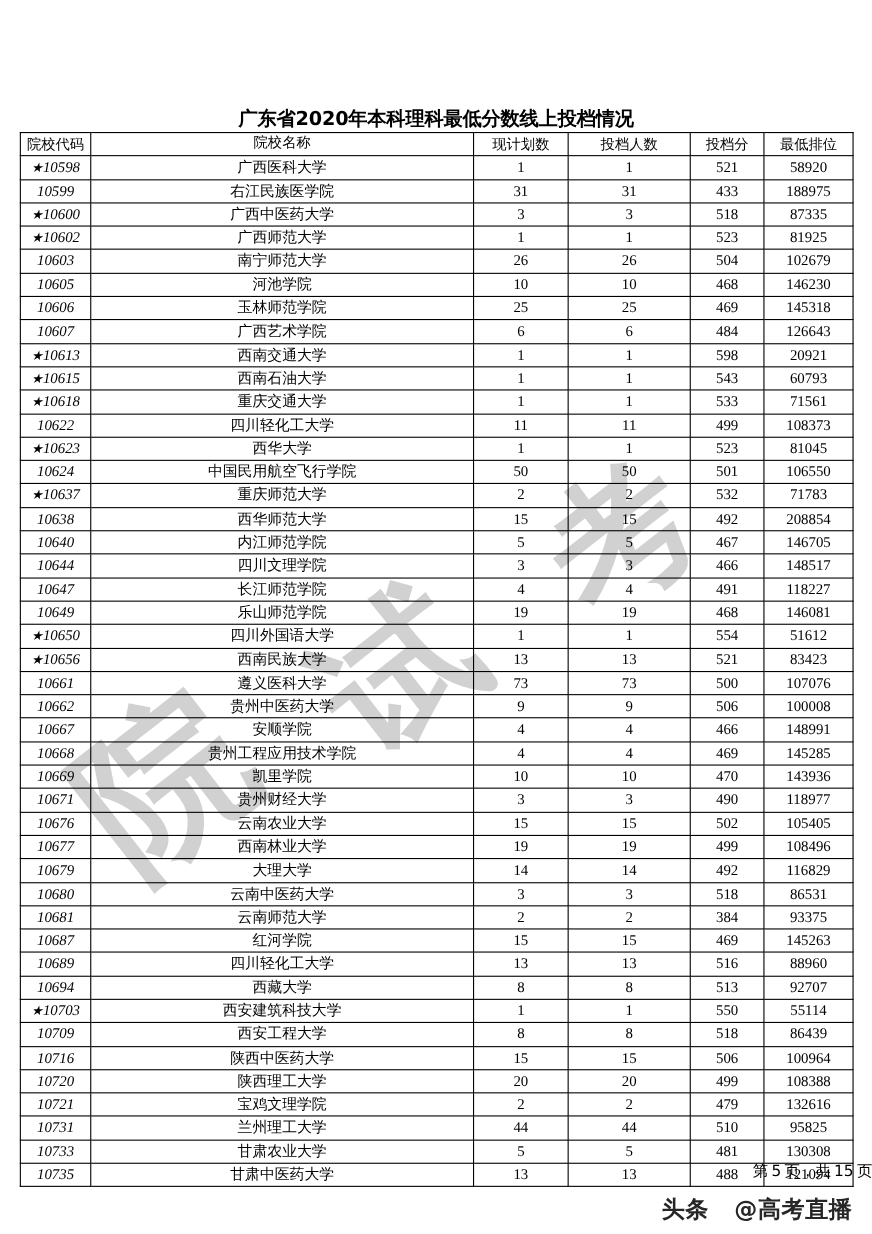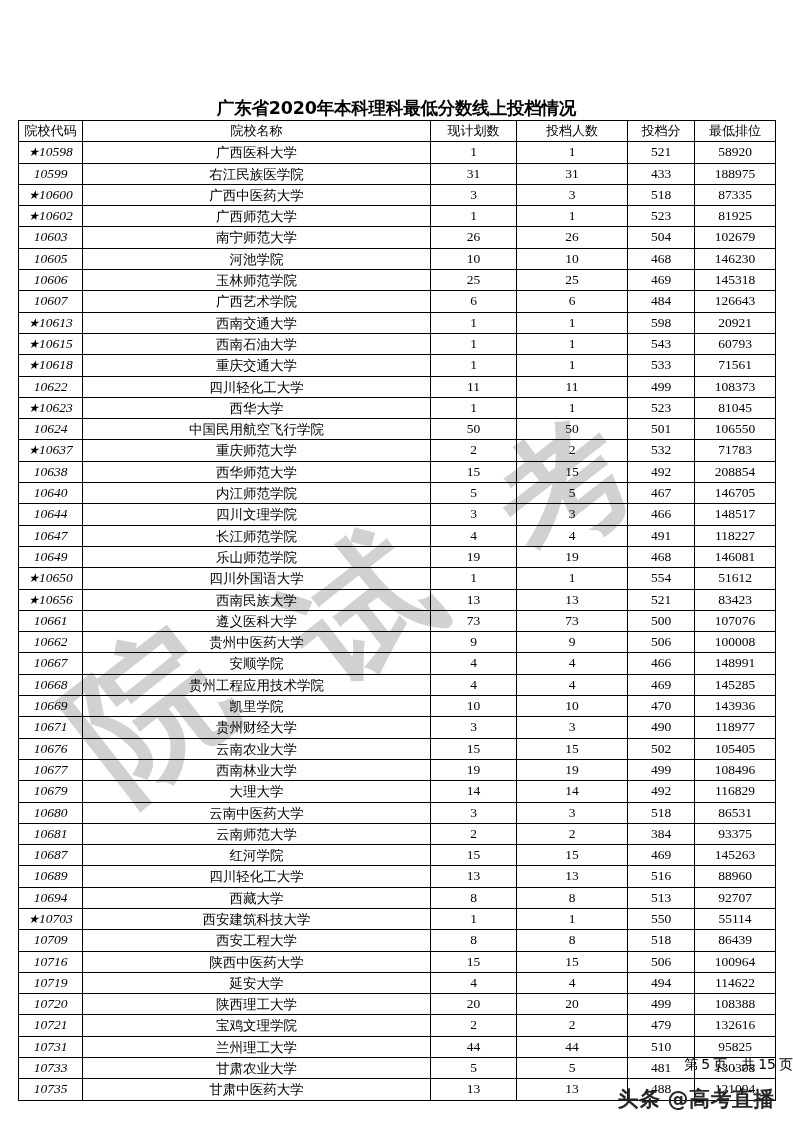--- a/index.html
+++ b/index.html
@@ -112,21 +112,21 @@
     font-family: "DejaVu Sans", "Liberation Sans", sans-serif;
   }
   #page-footer .num { margin: 0 3px; }
 
   #brand {
     position: absolute;
     right: 18px;
     top: 1085px;
     display: flex;
     align-items: center;
-    gap: 7px;
+    gap: 23px;
     font-family: "DejaVu Sans", "Liberation Sans", sans-serif;
     font-weight: 700;
     font-size: 21px;
     color: #262626;
     letter-spacing: 0.5px;
   }
 </style>
 </head>
 <body>
 
@@ -466,28 +466,20 @@
         </tr>
         <tr>
           <td class="c-code">10716</td>
           <td class="c-name">陕西中医药大学</td>
           <td>15</td>
           <td>15</td>
           <td>506</td>
           <td>100964</td>
         </tr>
         <tr>
-          <td class="c-code">10719</td>
-          <td class="c-name">延安大学</td>
-          <td>4</td>
-          <td>4</td>
-          <td>494</td>
-          <td>114622</td>
-        </tr>
-        <tr>
           <td class="c-code">10720</td>
           <td class="c-name">陕西理工大学</td>
           <td>20</td>
           <td>20</td>
           <td>499</td>
           <td>108388</td>
         </tr>
         <tr>
           <td class="c-code">10721</td>
           <td class="c-name">宝鸡文理学院</td>

